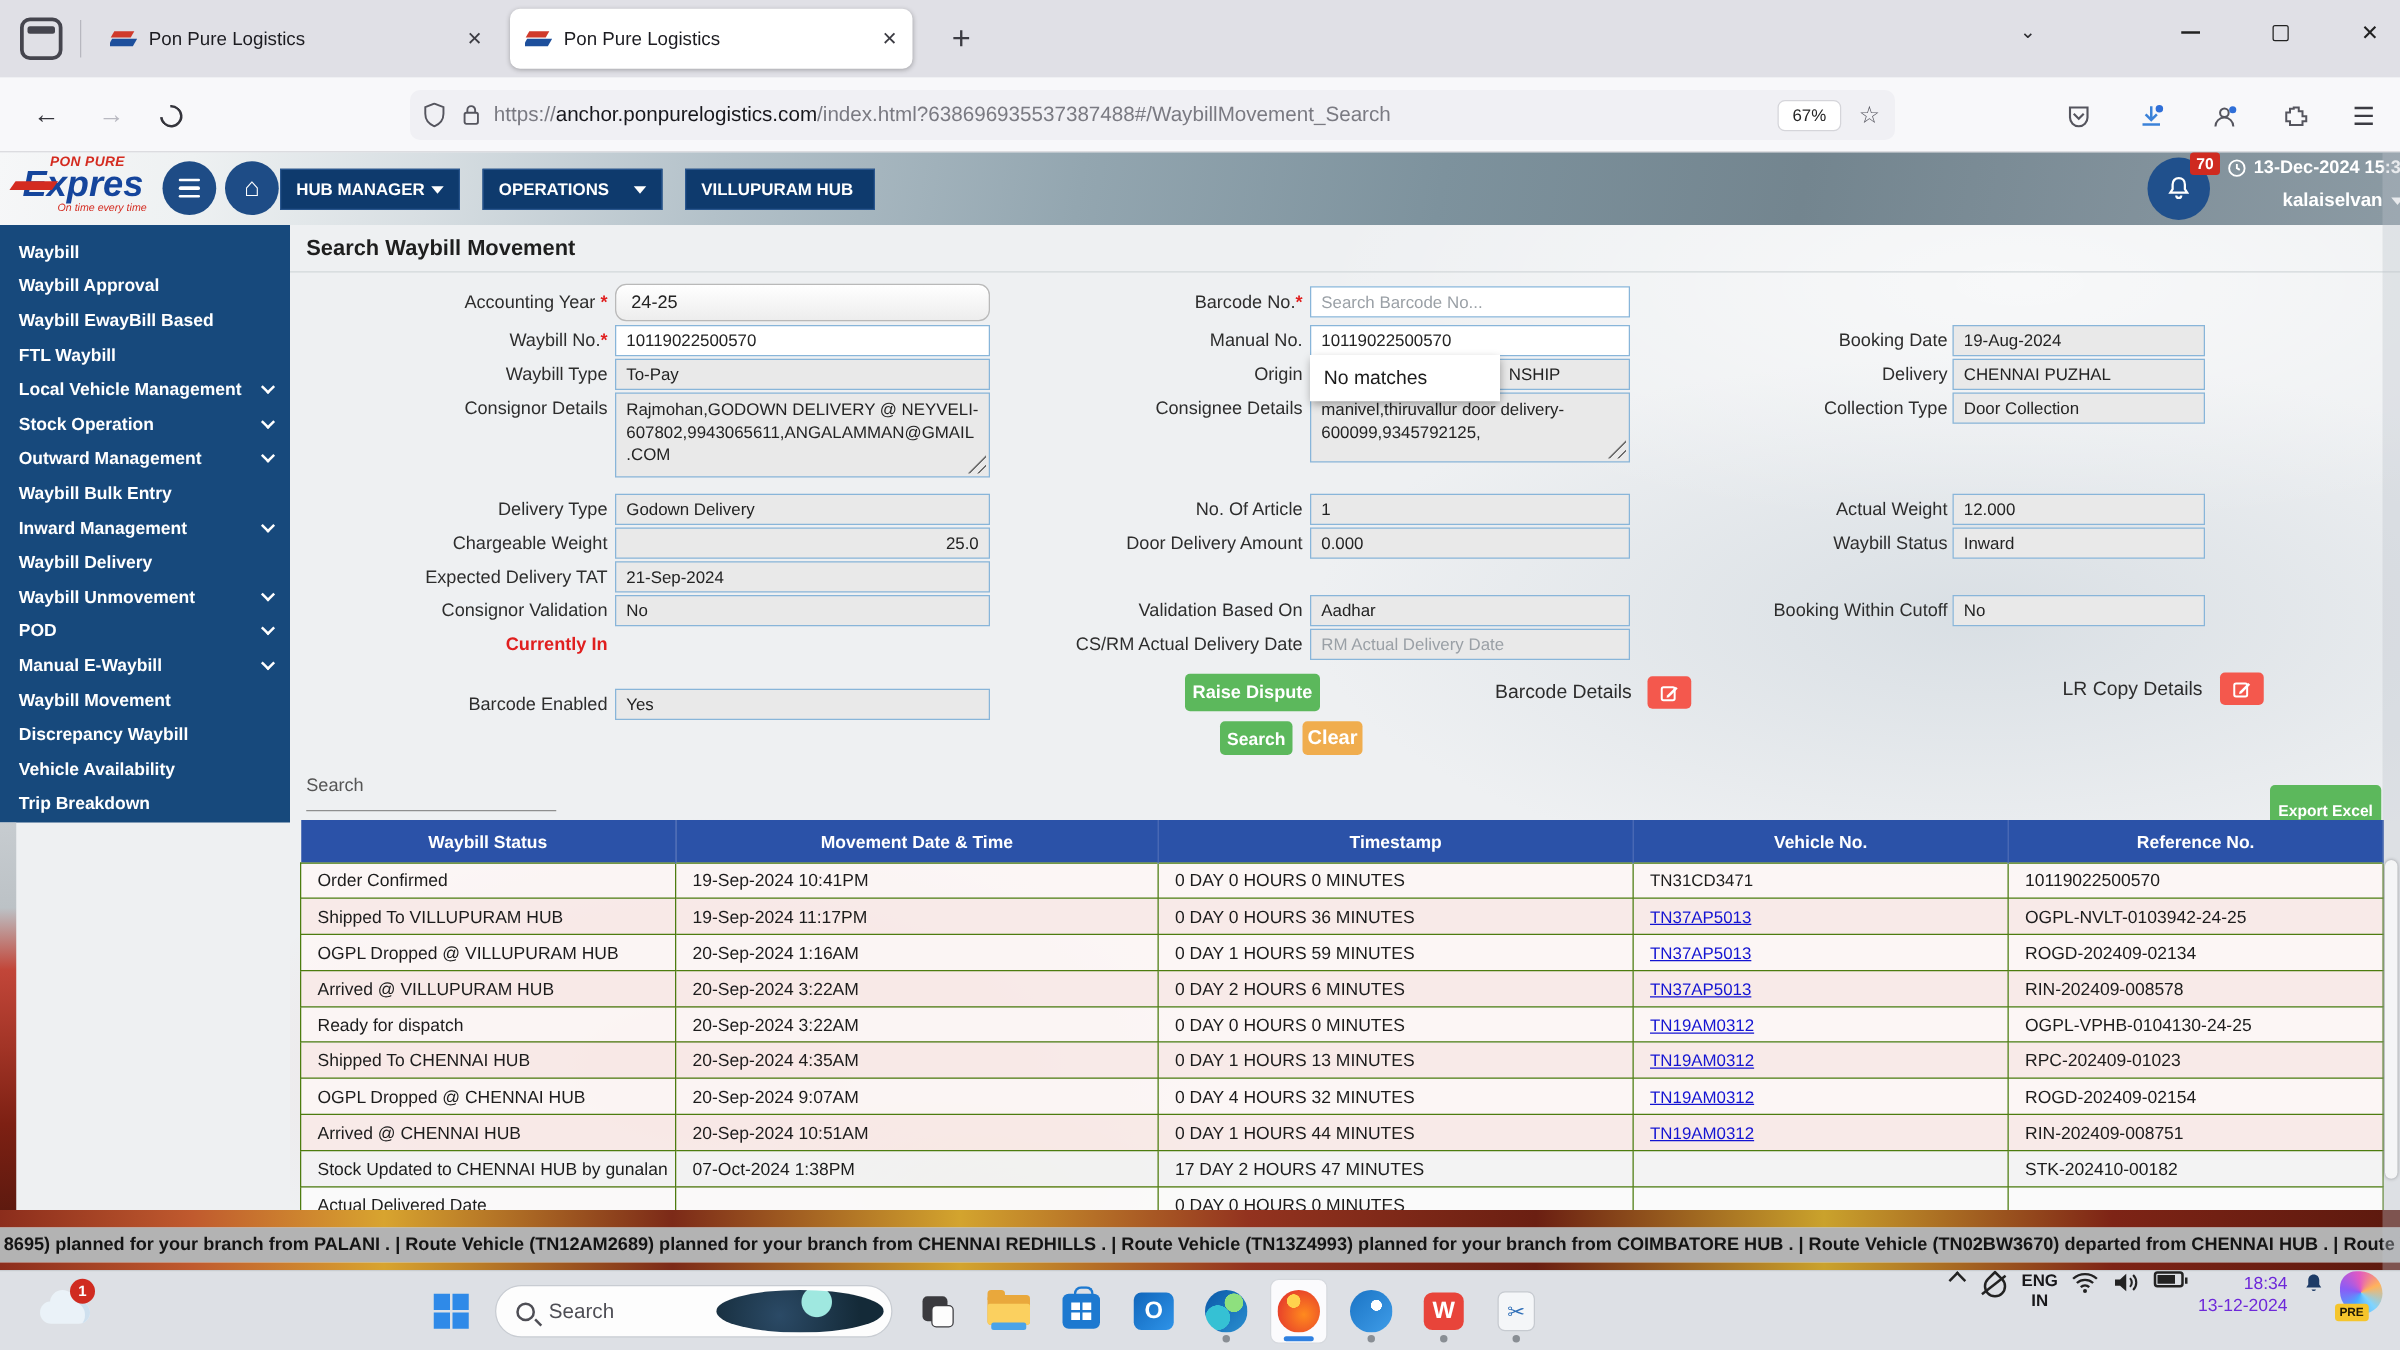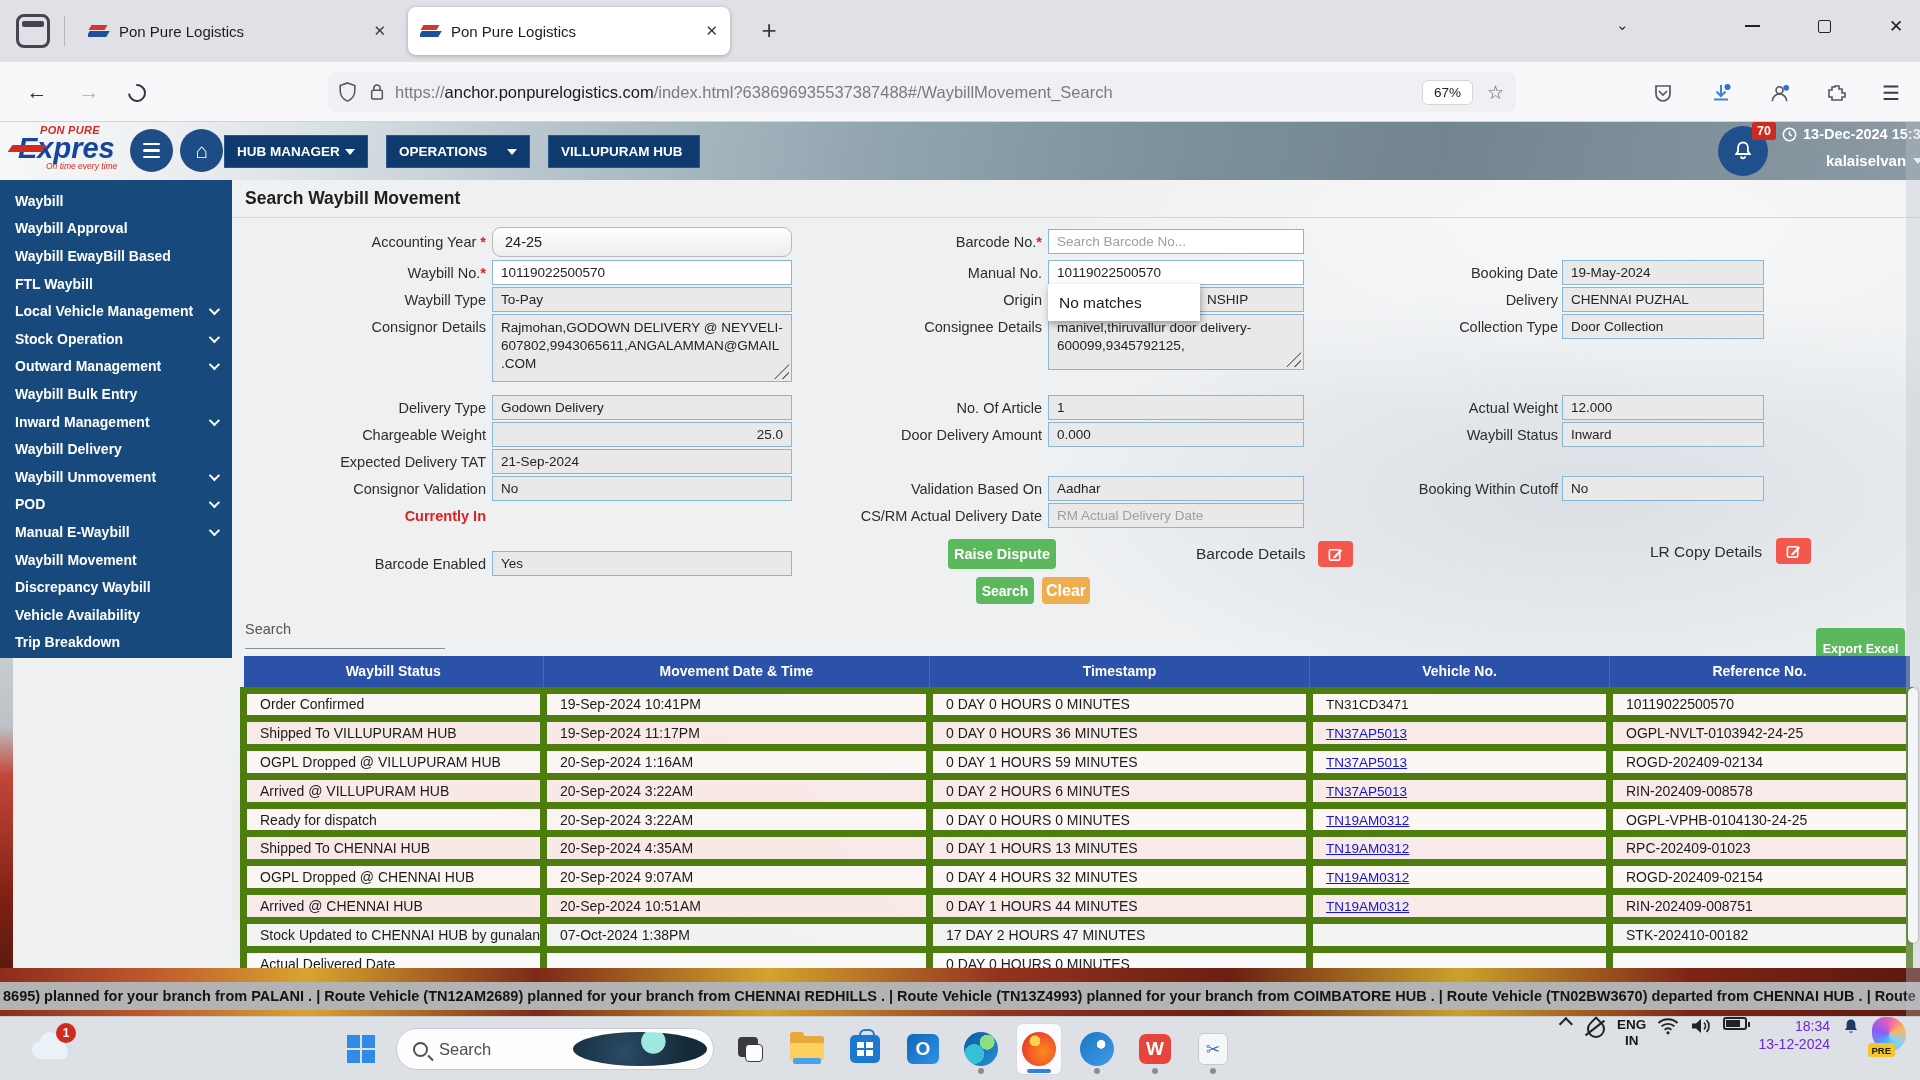--- a/index.html
+++ b/index.html
@@ -102,21 +102,21 @@
   .icon-btn{position:absolute;width:35px;height:26px;border-radius:4px;display:flex;align-items:center;justify-content:center;}
 
   .filter-label{position:absolute;left:245px;top:621px;font-size:14.5px;color:#555;}
   .filter-line{position:absolute;left:245px;top:648px;width:200px;height:1px;background:#8f8f8f;}
 
   
   .results{position:absolute;left:240px;top:656px;width:1666px;}
   table{border-collapse:collapse;width:100%;table-layout:fixed;}
   thead th{background:#2b52a8;color:#fff;font-size:14px;font-weight:bold;height:34px;border-right:1px solid #4767b4;text-align:center;}
   thead th:last-child{border-right:1px solid #2b52a8;}
-  tbody td{height:28.8px;font-size:14px;color:#1c1c1c;border:7px solid #4d7c0f;padding:0 13px;white-space:nowrap;overflow:hidden;}
+  tbody td{height:28.8px;font-size:14px;color:#1c1c1c;border:1px solid #4d7c0f;padding:0 13px;white-space:nowrap;overflow:hidden;}
   tbody tr:nth-child(odd) td{background:rgba(252,245,244,.95);}
   tbody tr:nth-child(even) td{background:rgba(249,233,231,.92);}
   tbody tr:nth-child(9) td{background:rgba(242,242,242,.95);}
   tbody tr:nth-child(10) td{background:rgba(250,250,250,.96);}
   .veh{color:#1c1c1c;text-decoration:none;font-size:13.5px;}
   .veh.link{color:#1414d2;text-decoration:underline;}
 
   
   .strip{position:absolute;left:0;width:100%;background:linear-gradient(90deg,#8c2d1c 0%,#c05a2e 8%,#d8a42f 16%,#7c2a18 28%,#d3a42e 40%,#93331f 52%,#6b1f12 64%,#caa22c 76%,#7e2416 88%,#5c190e 100%);}
   .strip-top{top:968px;height:14px;}
@@ -438,21 +438,21 @@
   <div class="f-label lab2" style="top:422px;">Door Delivery Amount</div>
   <div class="f-input in2" style="top:422px;">0.000</div>
 
   <div class="f-label lab2" style="top:476px;">Validation Based On</div>
   <div class="f-input in2" style="top:476px;">Aadhar</div>
 
   <div class="f-label lab2" style="top:503px;">CS/RM Actual Delivery Date</div>
   <div class="f-input in2 ph" style="top:503px;">RM Actual Delivery Date</div>
 
   <div class="f-label lab3" style="top:260px;">Booking Date</div>
-  <div class="f-input in3" style="top:260px;">19-May-2024</div>
+  <div class="f-input in3" style="top:260px;">19-Aug-2024</div>
 
   <div class="f-label lab3" style="top:287px;">Delivery</div>
   <div class="f-input in3" style="top:287px;">CHENNAI PUZHAL</div>
 
   <div class="f-label lab3" style="top:314px;">Collection Type</div>
   <div class="f-input in3" style="top:314px;">Door Collection</div>
 
   <div class="f-label lab3" style="top:395px;">Actual Weight</div>
   <div class="f-input in3" style="top:395px;">12.000</div>
 

